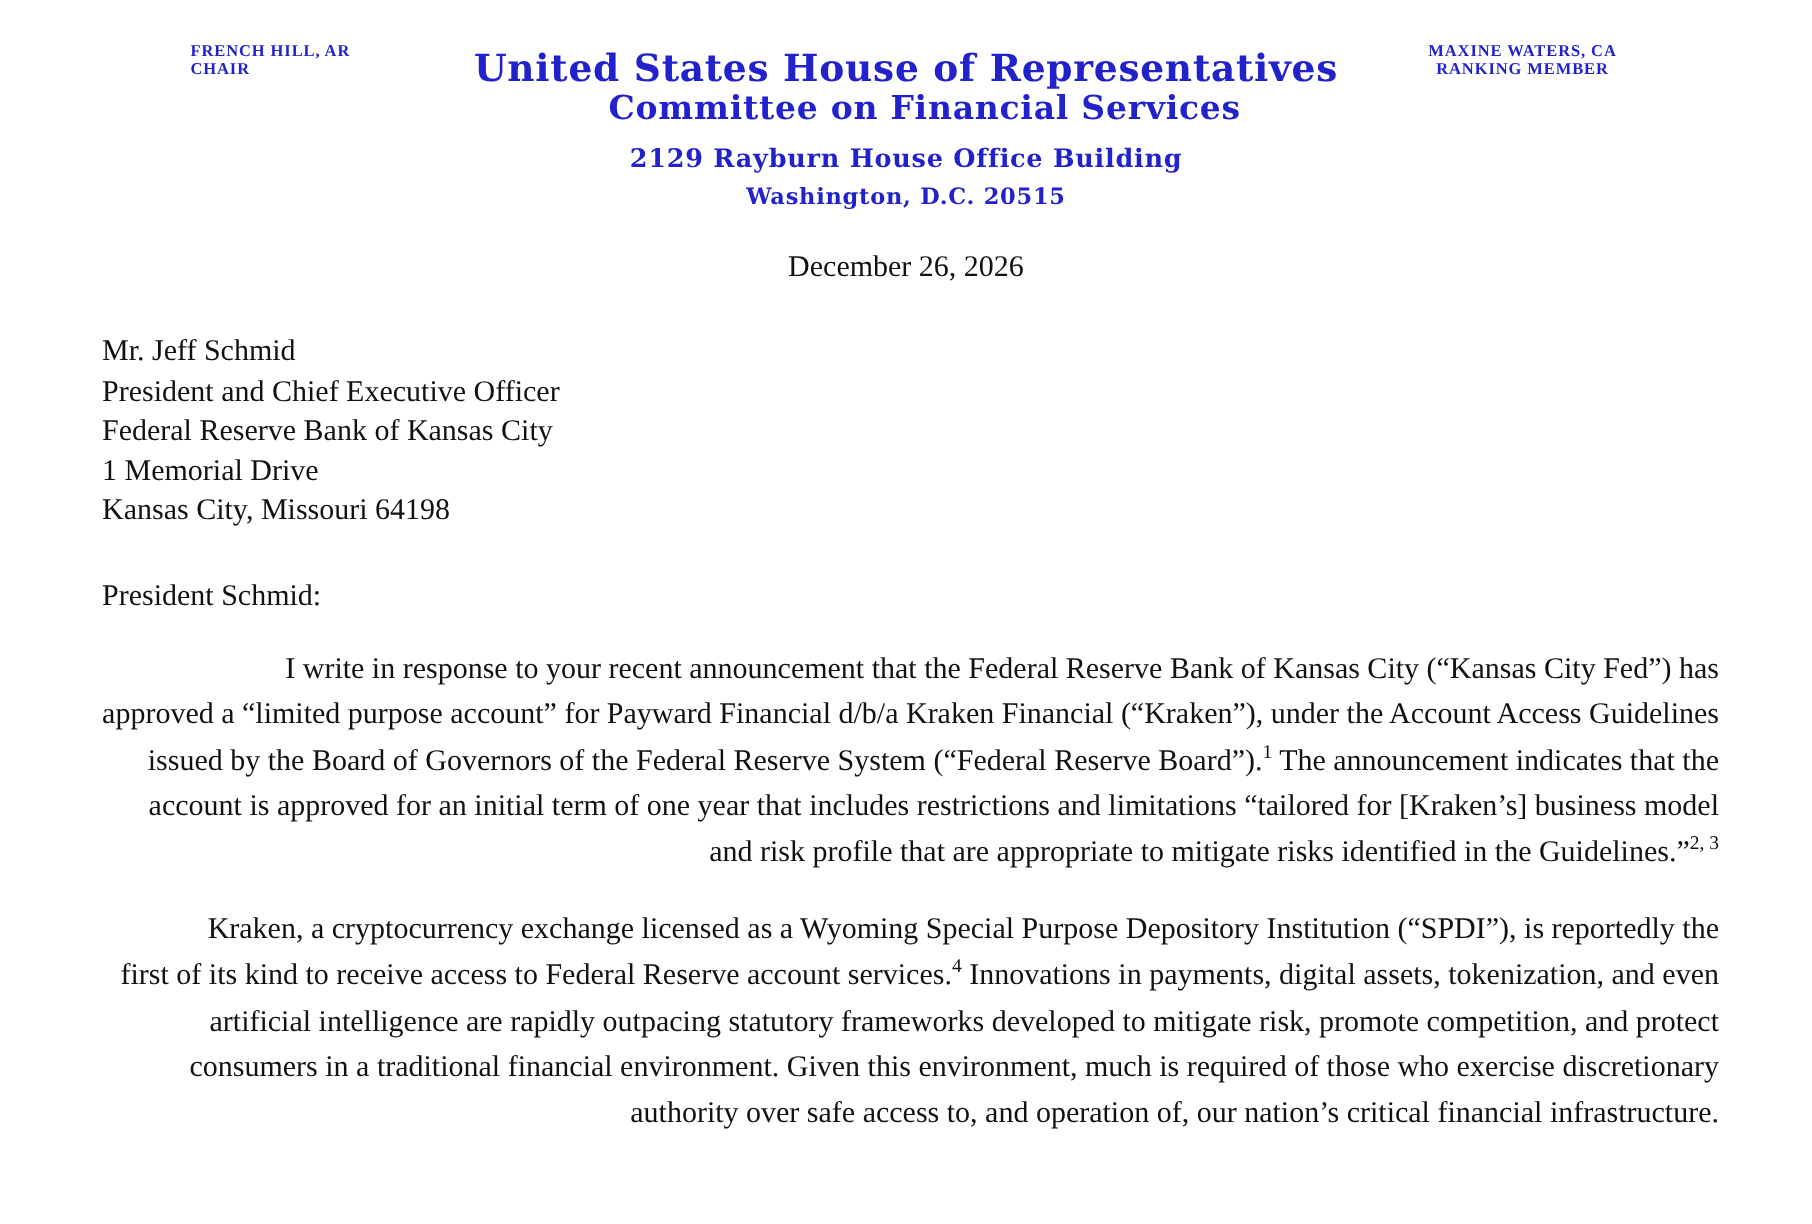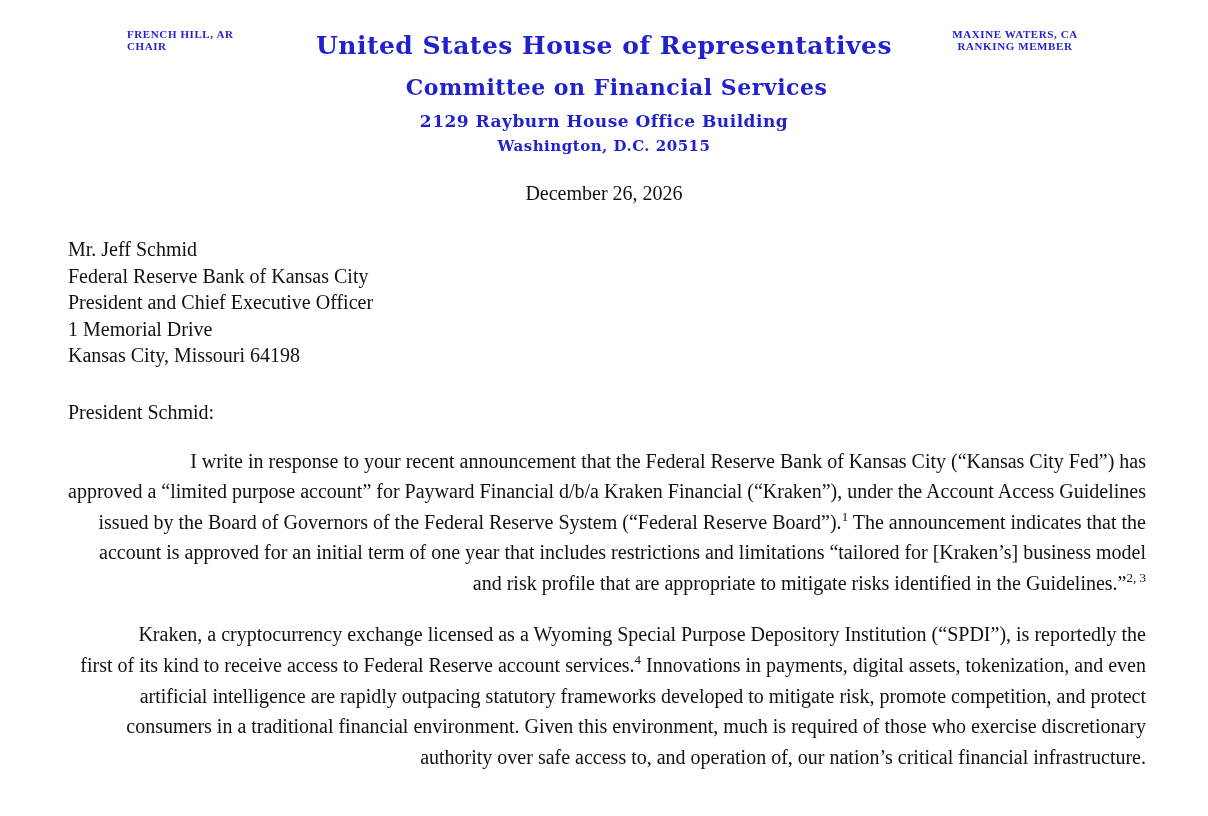--- a/index.html
+++ b/index.html
@@ -49,21 +49,21 @@
   }
   .org-line1 {
     font-size: 25px;
     line-height: 28px;
     margin-top: 2px;
     letter-spacing: 0.5px;
   }
   .org-line2 {
     font-size: 22px;
     line-height: 25px;
-    margin-top: 15px;
+    margin-top: 0;
     letter-spacing: 0.5px;
     padding-left: 25px;
   }
   .org-line3 {
     font-size: 17px;
     line-height: 20px;
     margin-top: 11px;
     letter-spacing: 0.5px;
   }
   .org-line4 {
@@ -132,22 +132,22 @@
       <div class="org-line3">2129 Rayburn House Office Building</div>
       <div class="org-line4">Washington, D.C. 20515</div>
     </div>
   </header>
 
   <div class="date">December 26, 2026</div>
 
   <main class="body">
     <div class="recipient">
         <div>Mr. Jeff Schmid</div>
+        <div>President and Chief Executive Officer</div>
         <div>Federal Reserve Bank of Kansas City</div>
-        <div>President and Chief Executive Officer</div>
         <div>1 Memorial Drive</div>
         <div>Kansas City, Missouri 64198</div>
       </div>
     <div class="salutation">President Schmid:</div>
     <div class="paragraphs">
         <p>I write in response to your recent announcement that the Federal Reserve Bank of Kansas City (“Kansas City Fed”) has approved a “limited purpose account” for Payward Financial d/b/a Kraken Financial (“Kraken”), under the Account Access Guidelines issued by the Board of Governors of the Federal Reserve System (“Federal Reserve Board”).<sup>1</sup> The announcement indicates that the account is approved for an initial term of one year that includes restrictions and limitations “tailored for [Kraken’s] business model and risk profile that are appropriate to mitigate risks identified in the Guidelines.”<sup>2, 3</sup></p>
         <p>Kraken, a cryptocurrency exchange licensed as a Wyoming Special Purpose Depository Institution (“SPDI”), is reportedly the first of its kind to receive access to Federal Reserve account services.<sup>4</sup> Innovations in payments, digital assets, tokenization, and even artificial intelligence are rapidly outpacing statutory frameworks developed to mitigate risk, promote competition, and protect consumers in a traditional financial environment. Given this environment, much is required of those who exercise discretionary authority over safe access to, and operation of, our nation’s critical financial infrastructure.</p>
       </div>
   </main>
 

